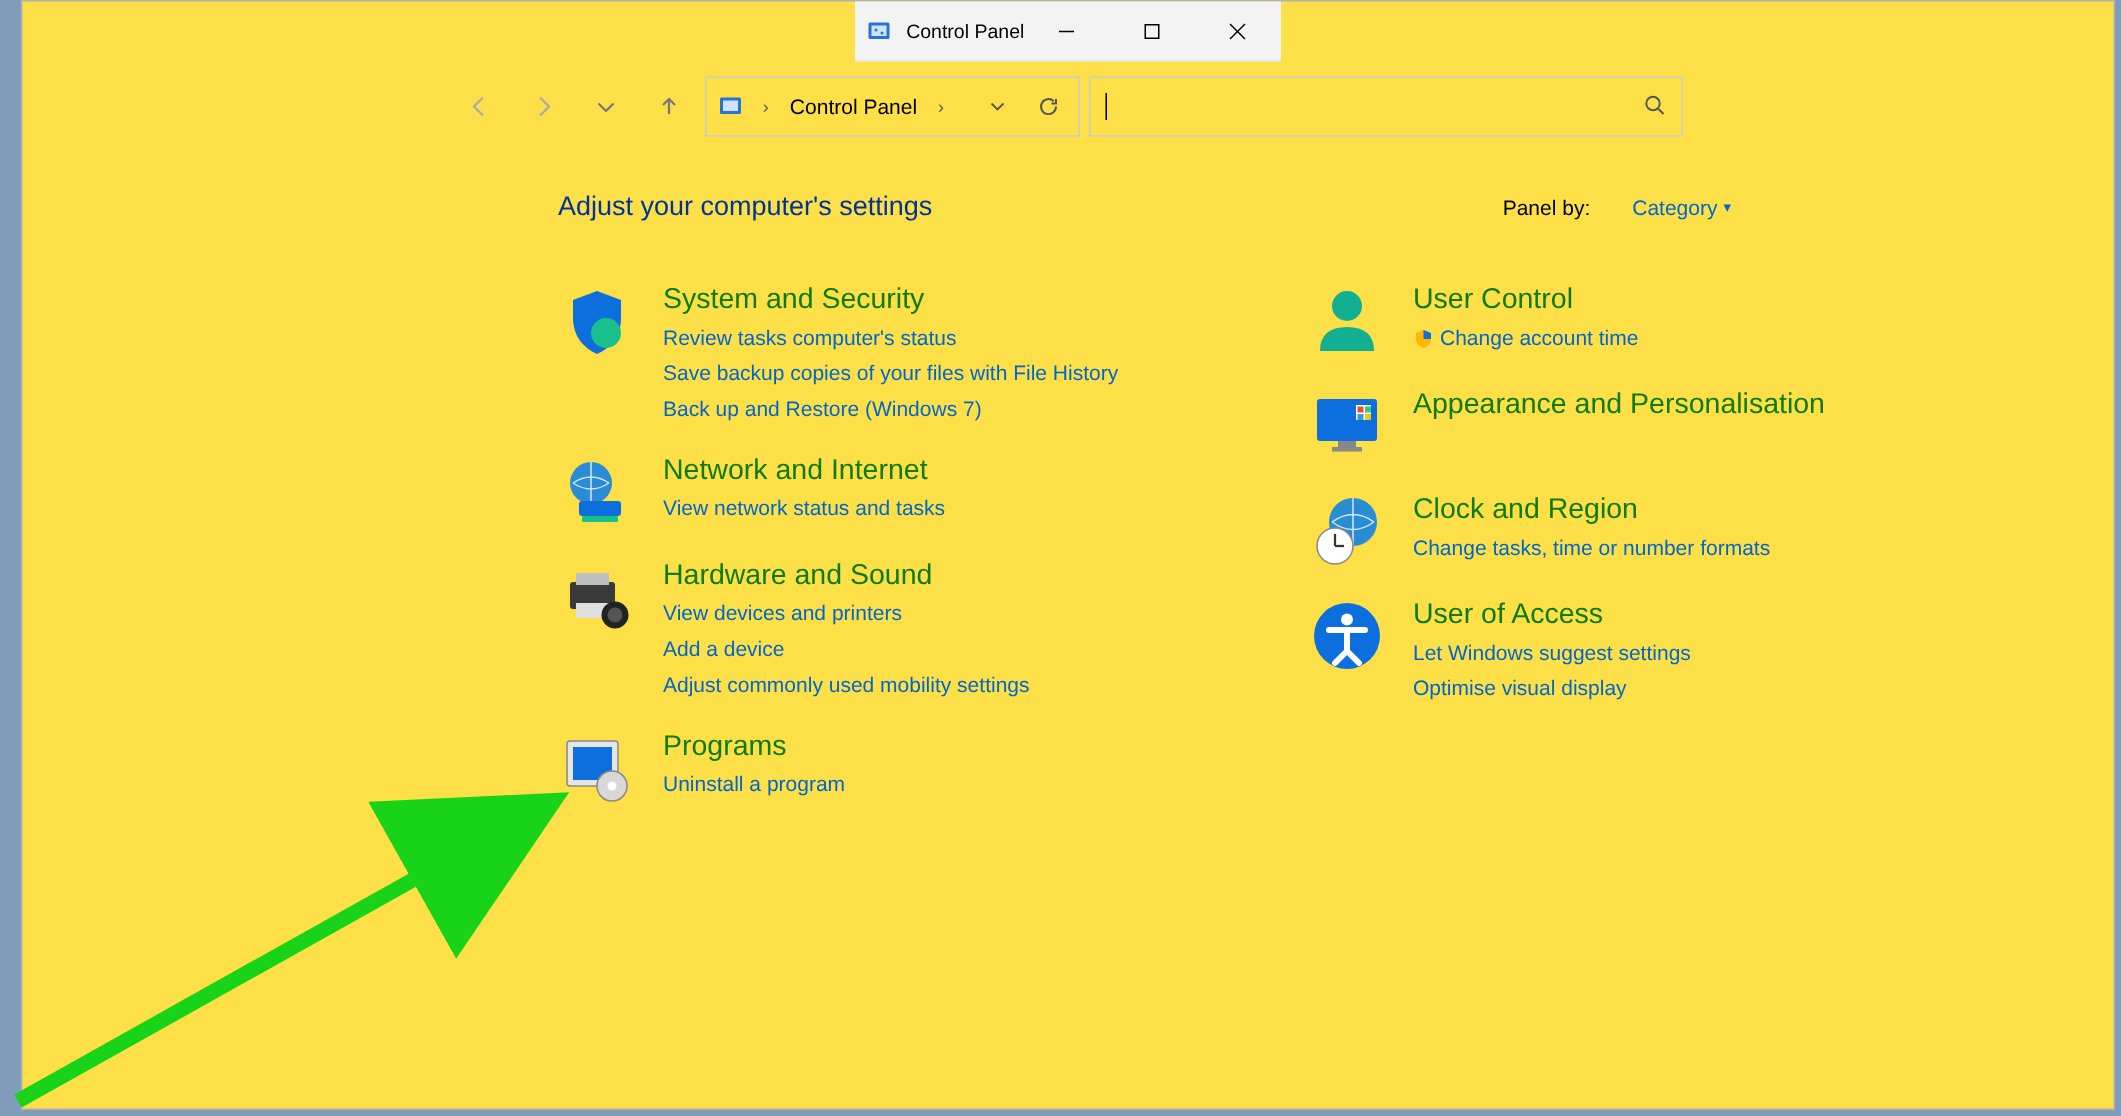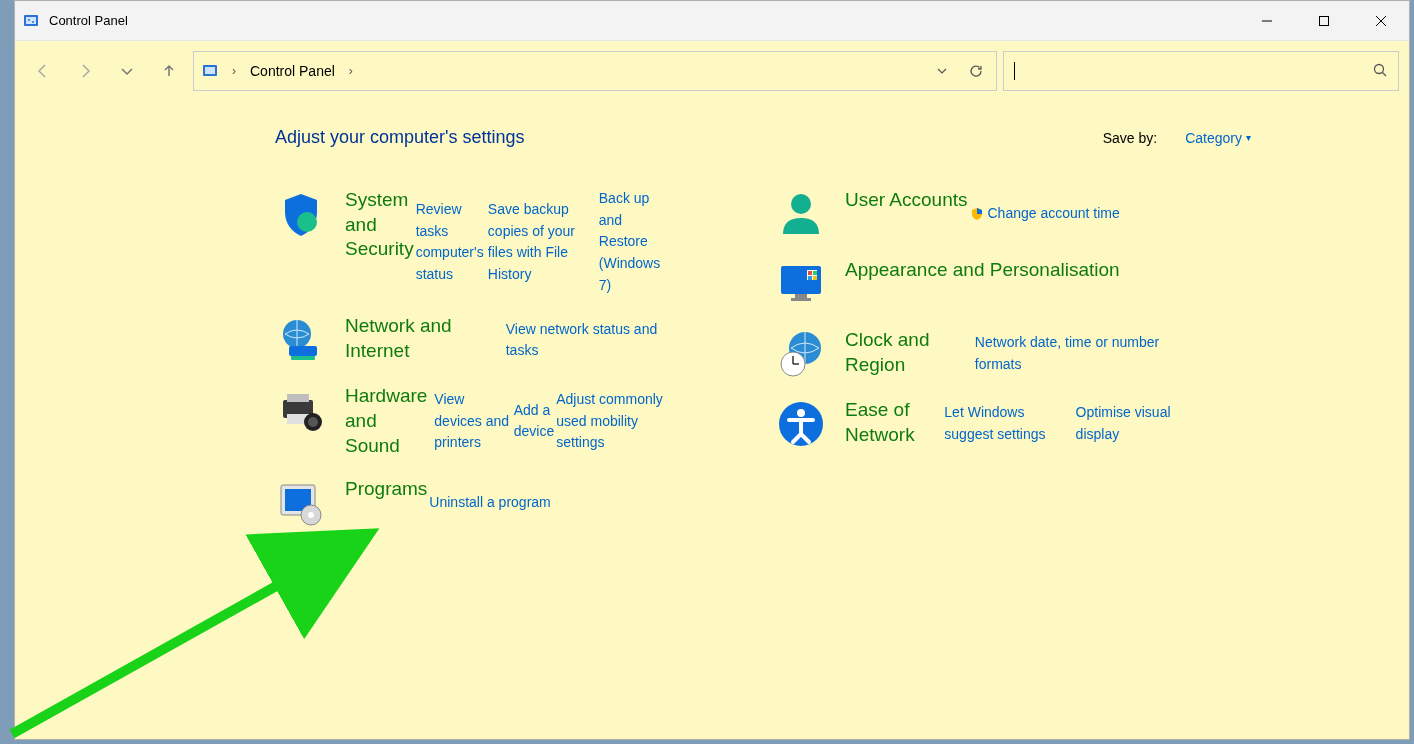--- a/index.html
+++ b/index.html
@@ -8,24 +8,25 @@
   font-size: 14px;
   background: #7f9db9;
   width: 1414px;
   height: 744px;
   overflow: hidden;
   position: relative;
 }
 .window {
   position: absolute;
   left: 14px; top: 0; right: 4px; bottom: 4px;
-  background: #fef9c3;
+  background: #fde047;
   border: 1px solid #b0b0b0;
   display: flex;
   flex-direction: column;
+  align-items: center;
 }
 .titlebar {
   height: 40px;
   background: #f3f3f3;
   display: flex;
   align-items: center;
   padding-left: 8px;
   border-bottom: 1px solid #e6e6e6;
 }
 .titlebar .app-icon {
@@ -128,21 +129,21 @@
 
 .category {
   display: flex;
   gap: 18px;
 }
 .cat-icon {
   width: 52px; height: 52px;
   flex-shrink: 0;
   display: flex; align-items: center; justify-content: center;
 }
-.cat-body { display: flex; flex-direction: row; gap: 2px; }
+.cat-body { display: flex; flex-direction: column; gap: 2px; }
 .cat-title {
   font-size: 19px; color: #0f7b0f;
   cursor: default; line-height: 1.3;
 }
 .cat-link {
   font-size: 14px; color: #0066cc;
   cursor: default; line-height: 1.55;
   display: flex; align-items: center; gap: 4px;
 }
 .shield-badge { width: 14px; height: 14px; display:inline-flex; }
@@ -242,21 +243,21 @@
             <line x1="10.5" y1="10.5" x2="14" y2="14" stroke="currentColor" stroke-width="1.3"></line>
           </svg>
       </span>
     </div>
   </div>
 
   <div class="content">
     <div class="settings-header">
       <h1>Adjust your computer's settings</h1>
       <div class="viewby-wrap">
-        <span class="viewby-label">Save by:</span>
+        <span class="viewby-label">Panel by:</span>
         <span class="viewby-value">
           <span>Category</span>
           <span class="caret">▾</span>
         </span>
       </div>
     </div>
 
     <div class="categories">
       <div class="col left">
 
@@ -328,21 +329,21 @@
       <div class="col right">
 
         <div class="category">
           <div class="cat-icon">
             <svg viewBox="0 0 48 48" width="48" height="48">
                 <circle cx="24" cy="14" r="10" fill="#12b090"></circle>
                 <path d="M6 44 Q6 28 24 28 Q42 28 42 44 Z" fill="#12b090"></path>
               </svg>
           </div>
           <div class="cat-body">
-            <div class="cat-title">User Accounts</div>
+            <div class="cat-title">User Control</div>
             <div class="cat-link">
               <span class="shield-badge">
                 <svg viewBox="0 0 14 14">
                     <path d="M7 1 L12 3 V7 C12 10 10 12 7 13 C4 12 2 10 2 7 V3 Z" fill="#ffb700"></path>
                     <path d="M7 1 L12 3 V7 L7 7 Z" fill="#0d6fdd"></path>
                   </svg>
               </span>
               <span>Change account time</span>
             </div>
           </div>
@@ -371,34 +372,34 @@
             <svg viewBox="0 0 48 48" width="48" height="48">
                 <circle cx="28" cy="18" r="16" fill="#2a8dd4"></circle>
                 <path d="M14 18 Q28 8 42 18 M14 18 Q28 28 42 18 M28 2 V34" stroke="#cfe8fb" stroke-width="1" fill="none"></path>
                 <circle cx="16" cy="34" r="12" fill="#fff" stroke="#888"></circle>
                 <line x1="16" y1="34" x2="16" y2="26" stroke="#333" stroke-width="1.5"></line>
                 <line x1="16" y1="34" x2="22" y2="34" stroke="#333" stroke-width="1.5"></line>
               </svg>
           </div>
           <div class="cat-body">
             <div class="cat-title">Clock and Region</div>
-            <div class="cat-link">Network date, time or number formats</div>
+            <div class="cat-link">Change tasks, time or number formats</div>
           </div>
         </div>
 
         <div class="category">
           <div class="cat-icon">
             <svg viewBox="0 0 48 48" width="48" height="48">
                 <circle cx="24" cy="24" r="22" fill="#0d6fdd"></circle>
                 <circle cx="24" cy="13" r="4" fill="#fff"></circle>
                 <path d="M12 20 L36 20 M24 20 V34 M24 34 L16 42 M24 34 L32 42" stroke="#fff" stroke-width="4" stroke-linecap="round" fill="none"></path>
               </svg>
           </div>
           <div class="cat-body">
-            <div class="cat-title">Ease of Network</div>
+            <div class="cat-title">User of Access</div>
             <div class="cat-link">Let Windows suggest settings</div>
             <div class="cat-link">Optimise visual display</div>
           </div>
         </div>
 
       </div>
     </div>
   </div>
 </div>
 

